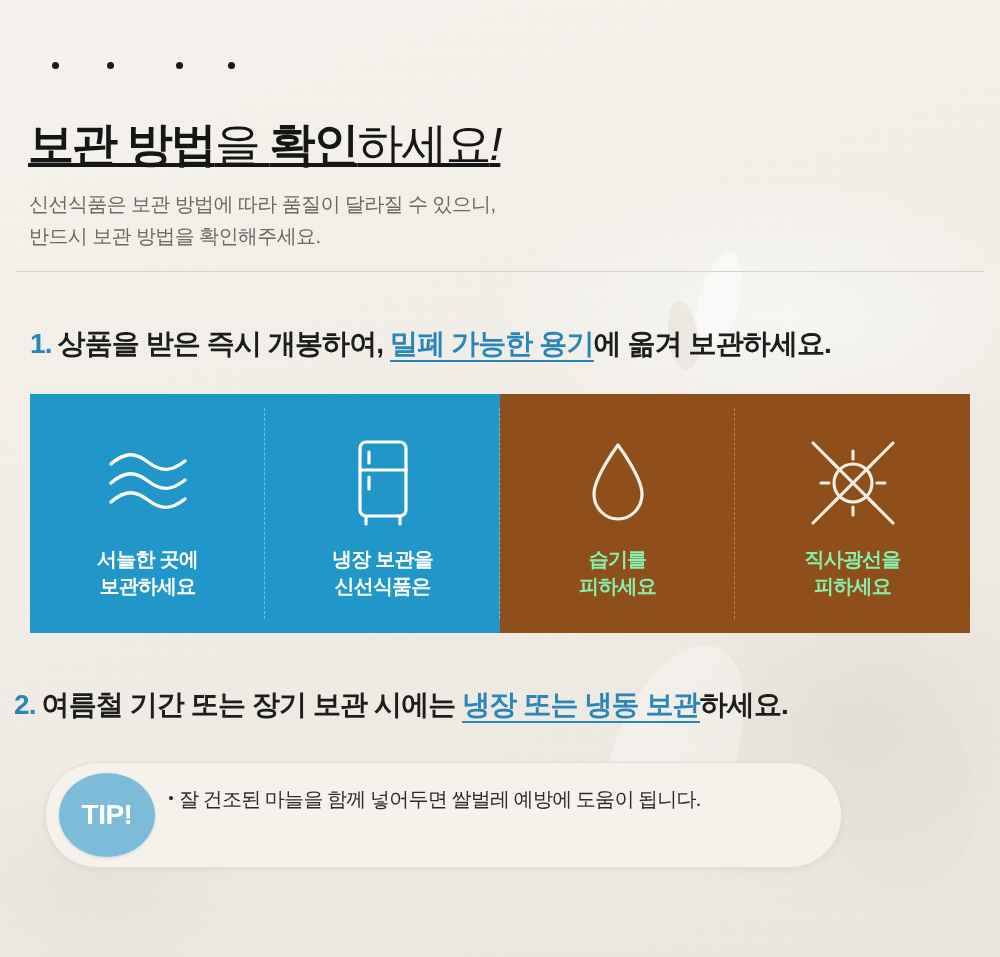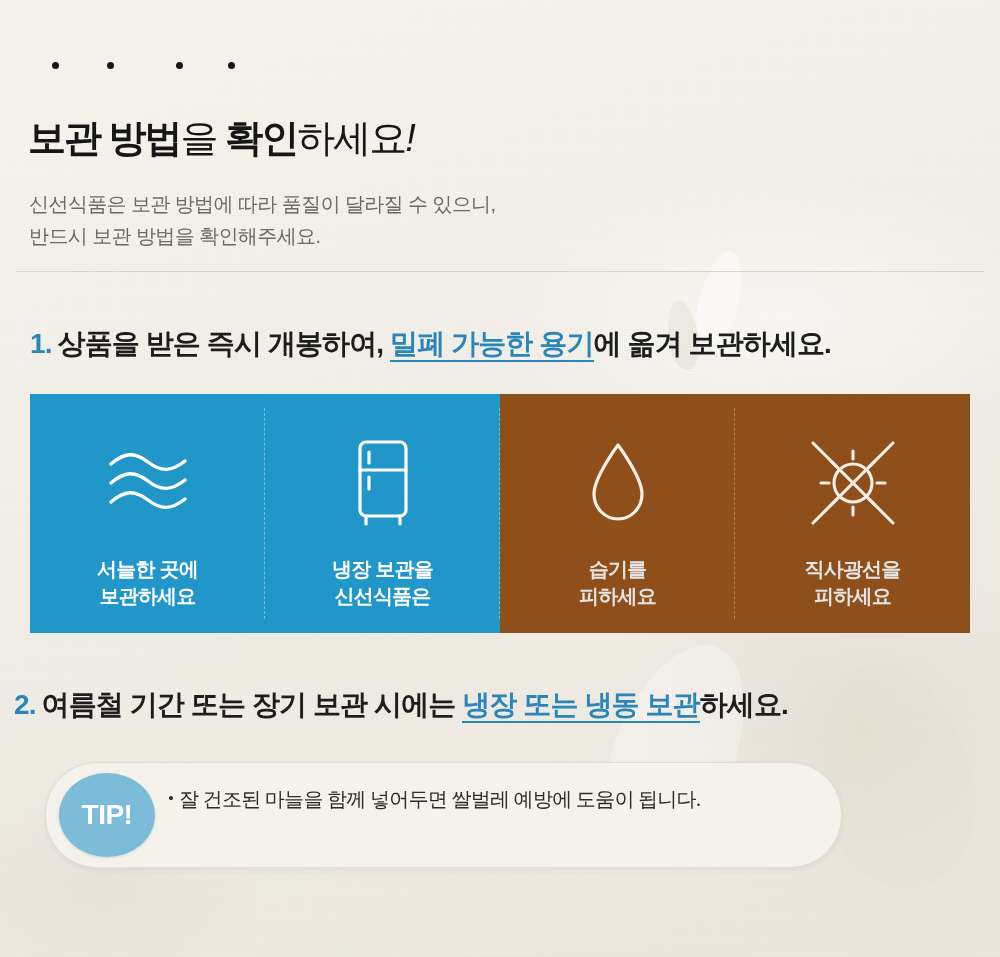--- a/index.html
+++ b/index.html
@@ -60,24 +60,25 @@
   .dots-row i:nth-child(1) { left: 0px; }
   .dots-row i:nth-child(2) { left: 55px; }
   .dots-row i:nth-child(3) { left: 124px; }
   .dots-row i:nth-child(4) { left: 176px; }
 
   .headline {
     position: absolute;
     left: 28px;
     top: 82px;
     white-space: nowrap;
-    font-size: 38px;
+    font-size: 46px;
     line-height: 62px;
     color: #161616;
     letter-spacing: -2px;
+    text-decoration: underline;
   }
   .headline .hv { font-weight: 700; }
   .headline .lt { font-weight: 400; }
   .headline .bang { font-weight: 400; font-style: italic; }
 
   .subtitle {
     position: absolute;
     left: 29px;
     top: 168px;
     font-size: 20px;
@@ -152,30 +153,30 @@
   .panel.blue:last-of-type .vsep { display: none; }
 
   .panel .icon-wrap {
     height: 110px;
     margin-top: 34px;
     display: flex;
     align-items: center;
     justify-content: center;
   }
   .panel .caption {
-    margin-top: 18px;
+    margin-top: 8px;
     text-align: center;
     color: #ffffff;
     font-size: 20px;
     line-height: 27px;
     font-weight: 700;
     letter-spacing: -0.8px;
     white-space: pre-line;
   }
-  .panel.brown .caption { color: #e5e5e5; }
+  .panel.brown .caption { color: #86efac; }
 
   
   .tip-box {
     position: absolute;
     left: 45px;
     top: 762px;
     width: 795px;
     height: 104px;
     border-radius: 52px;
     background: #f5f2ec;

